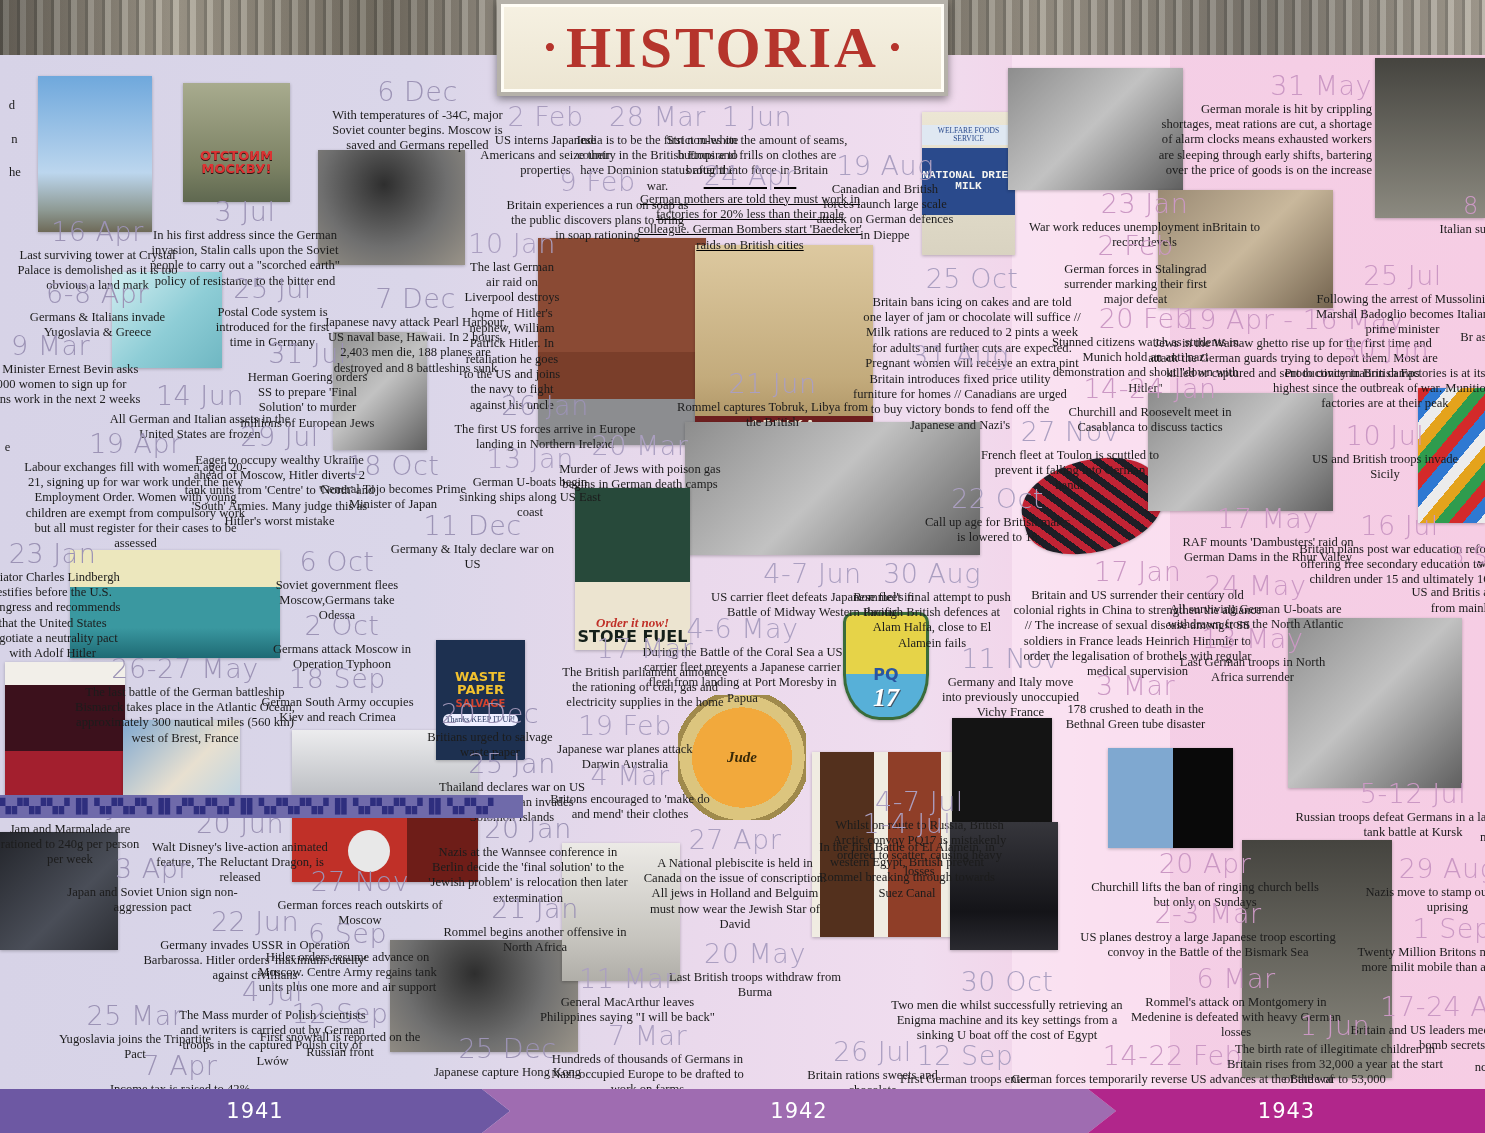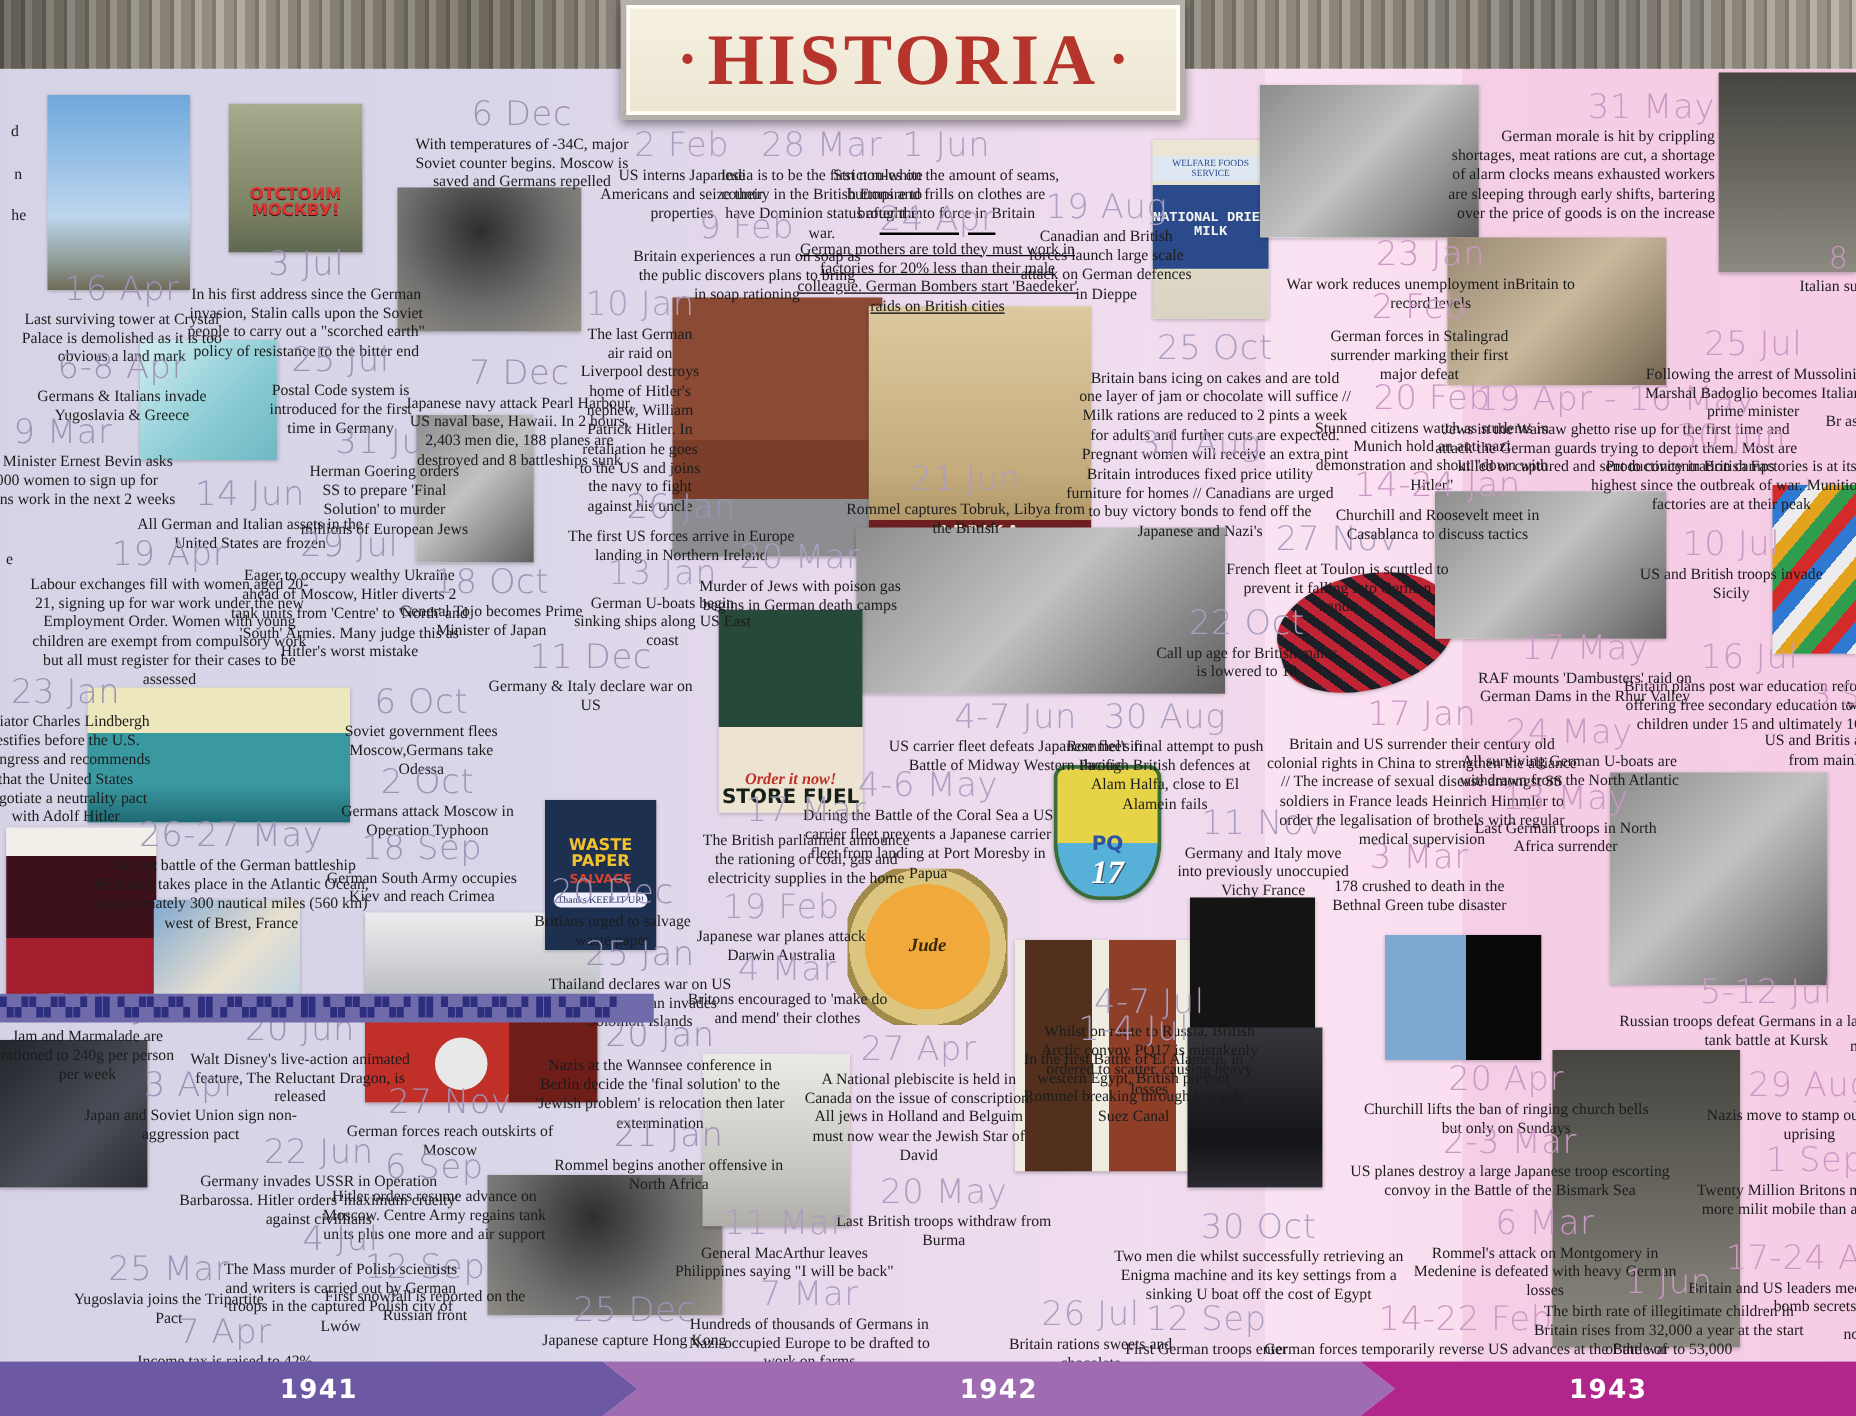--- a/index.html
+++ b/index.html
@@ -71,21 +71,21 @@
   [data-name="jude-star-badge"]{align-items:center;justify-content:center;}
   [data-name="jude-star-badge"] .cap-0{color:#3a2a08;font-style:italic;font-weight:bold;font-size:15px;}
   [data-name="pq17-badge"] .cap-0{color:#2a55a0;font-family:"DejaVu Sans",sans-serif;font-weight:bold;font-size:16px;}
   [data-name="pq17-badge"] .cap-1{color:#fff;font-style:italic;font-weight:bold;font-size:26px;margin-bottom:6px;text-shadow:1px 1px 0 #456;}
   
   .glitch{position:absolute;left:0;top:795px;width:523px;height:23px;background:#6f6aaa;z-index:12;overflow:hidden;
     color:#2e2e7e;font-family:"DejaVu Sans",sans-serif;font-weight:bold;font-size:14px;line-height:23px;white-space:nowrap;filter:blur(.6px);letter-spacing:1px;}
   
   .yearbar{position:absolute;left:0;top:1089px;width:1485px;height:44px;z-index:20;}
   .yseg{position:absolute;top:0;height:44px;display:flex;align-items:center;justify-content:center;
-    color:#fff;font-family:"DejaVu Sans",sans-serif;font-weight:700;font-size:21px;letter-spacing:1px;}
+    color:#fff;font-family:"DejaVu Sans",sans-serif;font-weight:400;font-size:21px;letter-spacing:1px;}
   .yseg1{left:0;width:510px;background:#6d58a3;clip-path:polygon(0 0,calc(100% - 28px) 0,100% 50%,calc(100% - 28px) 100%,0 100%);}
   .yseg2{left:482px;width:634px;background:#9f6cb1;clip-path:polygon(0 0,calc(100% - 28px) 0,100% 50%,calc(100% - 28px) 100%,0 100%,28px 50%);}
   .yseg3{left:1088px;width:397px;background:#b1268b;clip-path:polygon(0 0,100% 0,100% 100%,0 100%,28px 50%);}
 </style>
 </head>
 <body>
 
 <div id="stage" data-name="timeline-poster">
   <div class="montage" data-name="war-montage-banner"></div>
   <div class="band-light" data-name="zone-highlight-band"></div>

